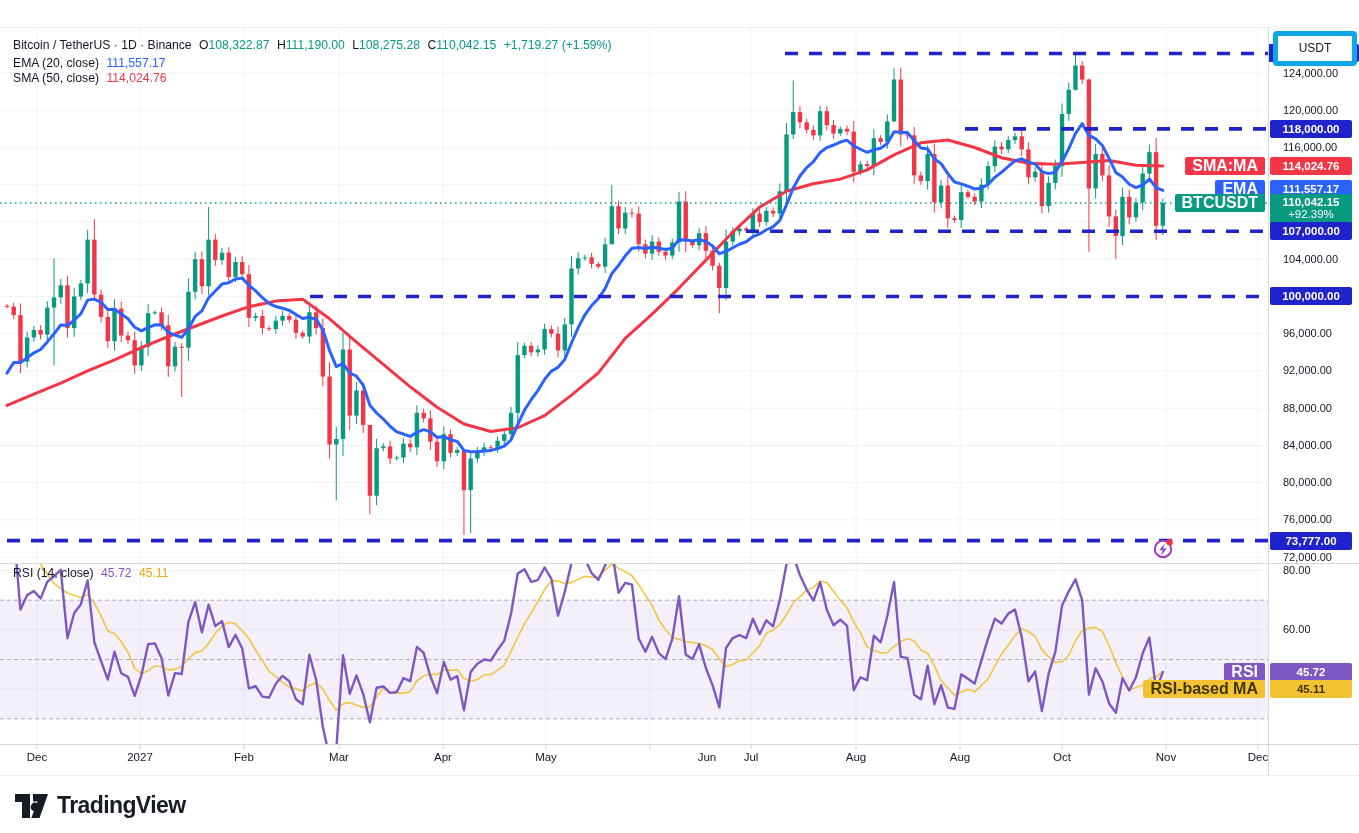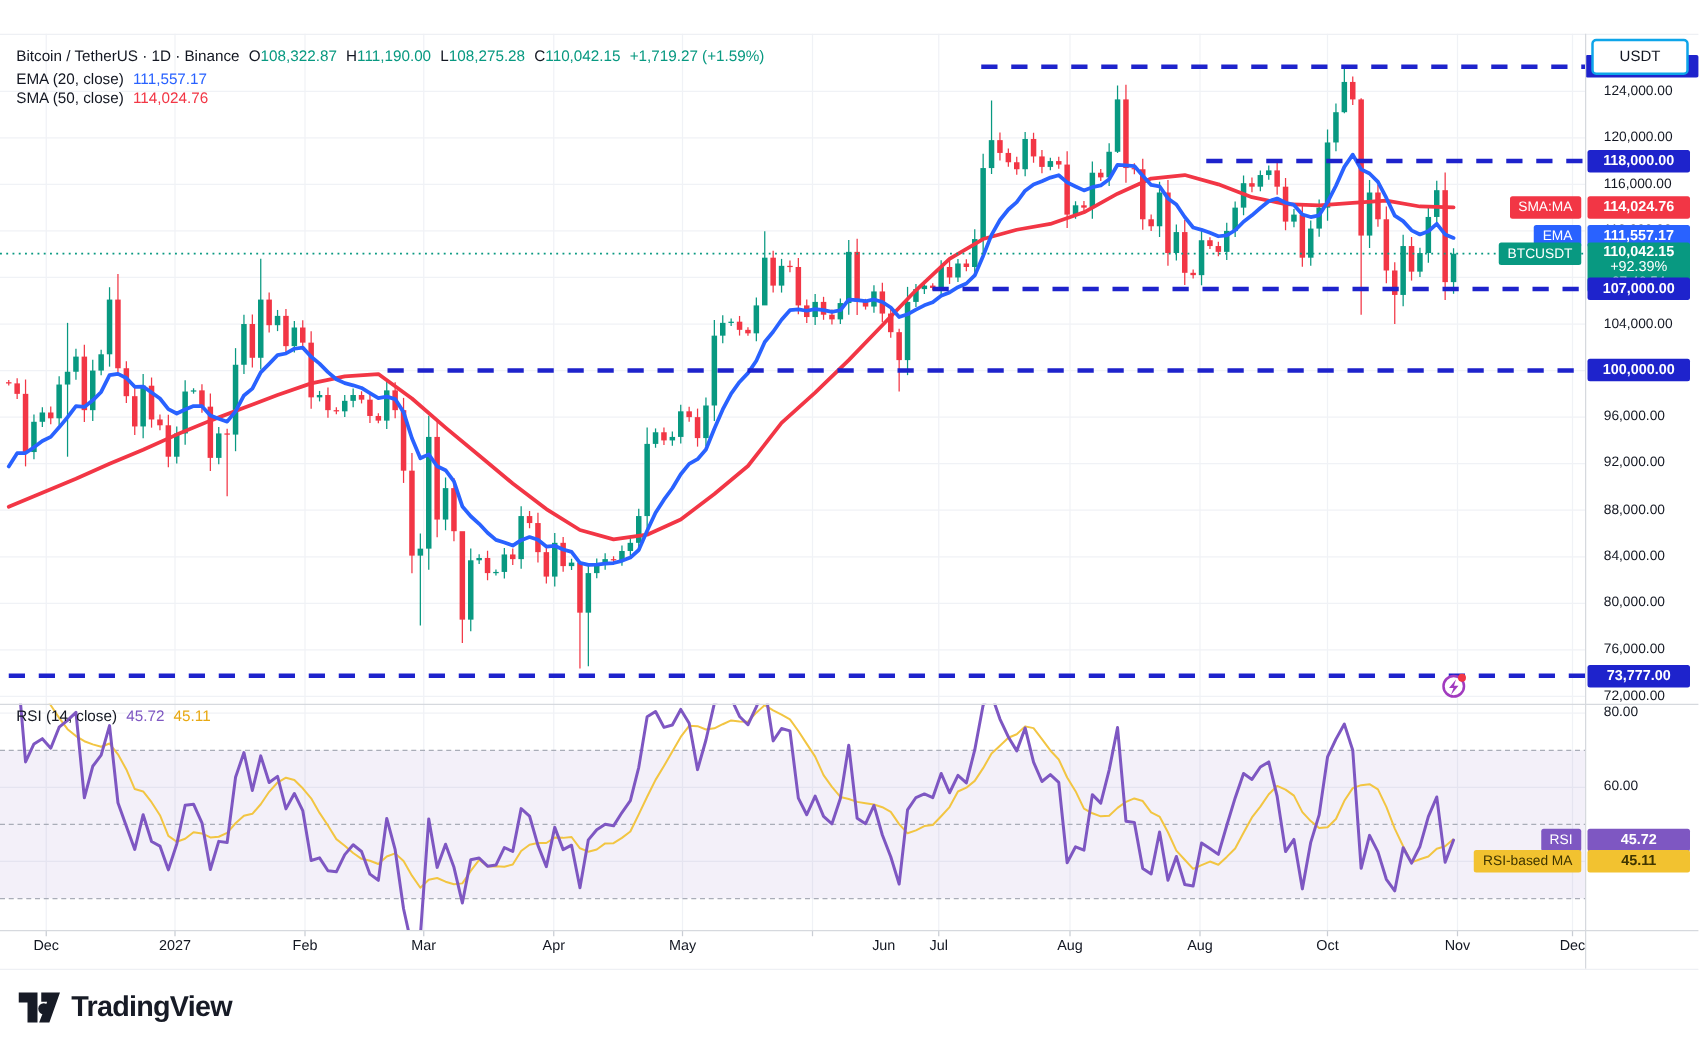--- a/index.html
+++ b/index.html
@@ -6,25 +6,25 @@
   #app{position:relative;width:1359px;height:833px;background:#fff;overflow:hidden;
        font-family:"Liberation Sans","DejaVu Sans",sans-serif;color:#131722;}
   #chart-svg{position:absolute;left:0;top:0;z-index:1;}
   .attribution{position:absolute;left:13px;top:6px;font-size:12px;color:#131722;z-index:3;}
   .legend-row{position:absolute;left:13px;font-size:12.2px;color:#131722;white-space:nowrap;z-index:3;}
   .legend-row span{margin-right:4px;}
   .v-teal{color:#089981;} .v-blue{color:#2962ff;} .v-red{color:#f23645;}
   .v-purple{color:#7e57c2;} .v-yellow{color:#e8a913;}
   .ohlc-k{margin-right:0 !important;}
   .usdt-box{position:absolute;left:1273px;top:31px;width:74px;height:25px;line-height:25px;
-    text-align:center;font-size:12px;background:#fff;border:2px solid #0ea5e9;border-radius:4px;z-index:6;}
+    text-align:center;font-size:12px;background:#fff;border:5px solid #0ea5e9;border-radius:4px;z-index:6;}
   .axis-badge{position:absolute;left:1270px;width:82px;height:18px;line-height:18px;border-radius:2px;
     font-size:11.5px;font-weight:700;color:#fff;text-align:center;z-index:4;}
   .tag-badge{position:absolute;right:94px;height:18px;line-height:18px;border-radius:2px;
-    font-size:11px;font-weight:400;color:#fff;text-align:center;padding:0 7px;z-index:4;}
+    font-size:16px;font-weight:700;color:#fff;text-align:center;padding:0 7px;z-index:4;}
   .price-block{position:absolute;left:1270px;width:82px;border-radius:2px;color:#fff;text-align:center;
     font-size:11.5px;z-index:4;padding:2px 0;}
   .price-block .pb-price{font-weight:700;}
   .price-block .pb-cd{color:rgba(255,255,255,0.78);font-size:11px;}
   .tick{position:absolute;left:1283px;font-size:11px;color:#131722;z-index:2;white-space:nowrap;}
   .month{position:absolute;top:751px;transform:translateX(-50%);font-size:11.5px;color:#131722;z-index:2;}
   #months-clip{position:absolute;left:0;top:744px;width:1268px;height:31px;overflow:hidden;z-index:2;}
   #months-clip .month{top:7px;}
   .footer{position:absolute;left:13px;top:785px;height:40px;display:flex;align-items:center;z-index:3;}
   .footer .logo-text{font-size:23px;font-weight:800;color:#171b26;letter-spacing:-0.6px;margin-left:7px;}

